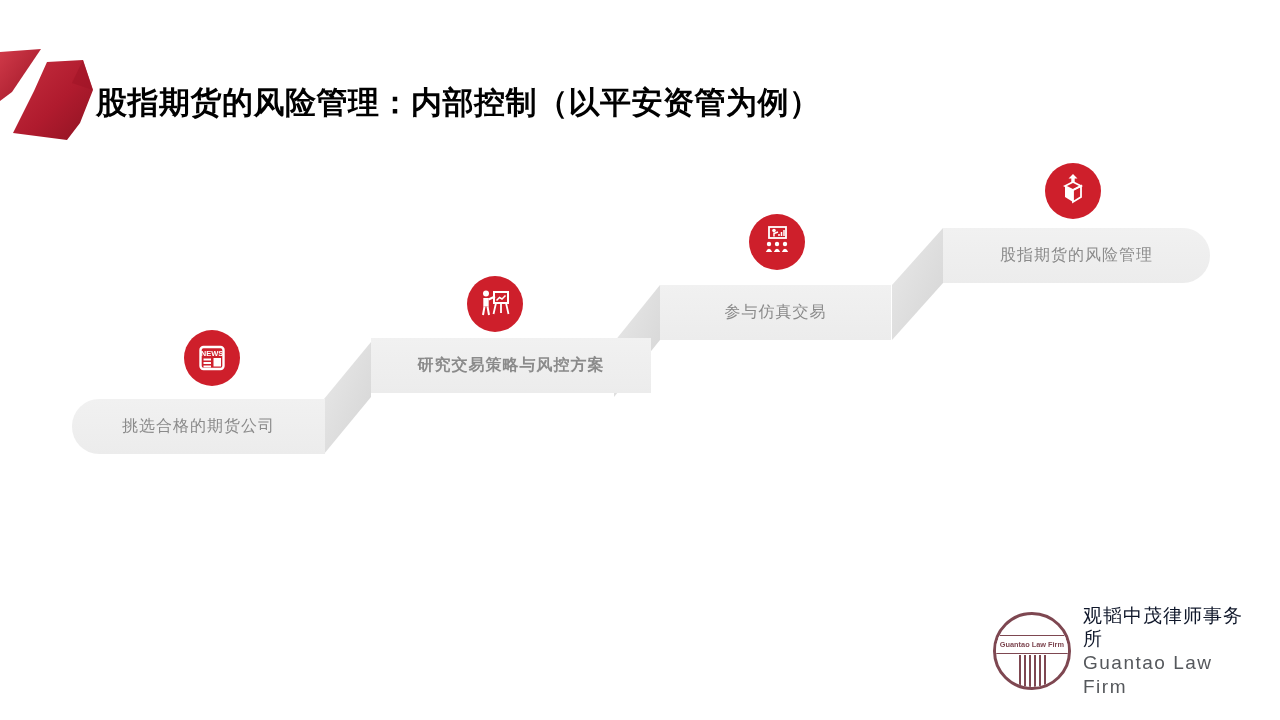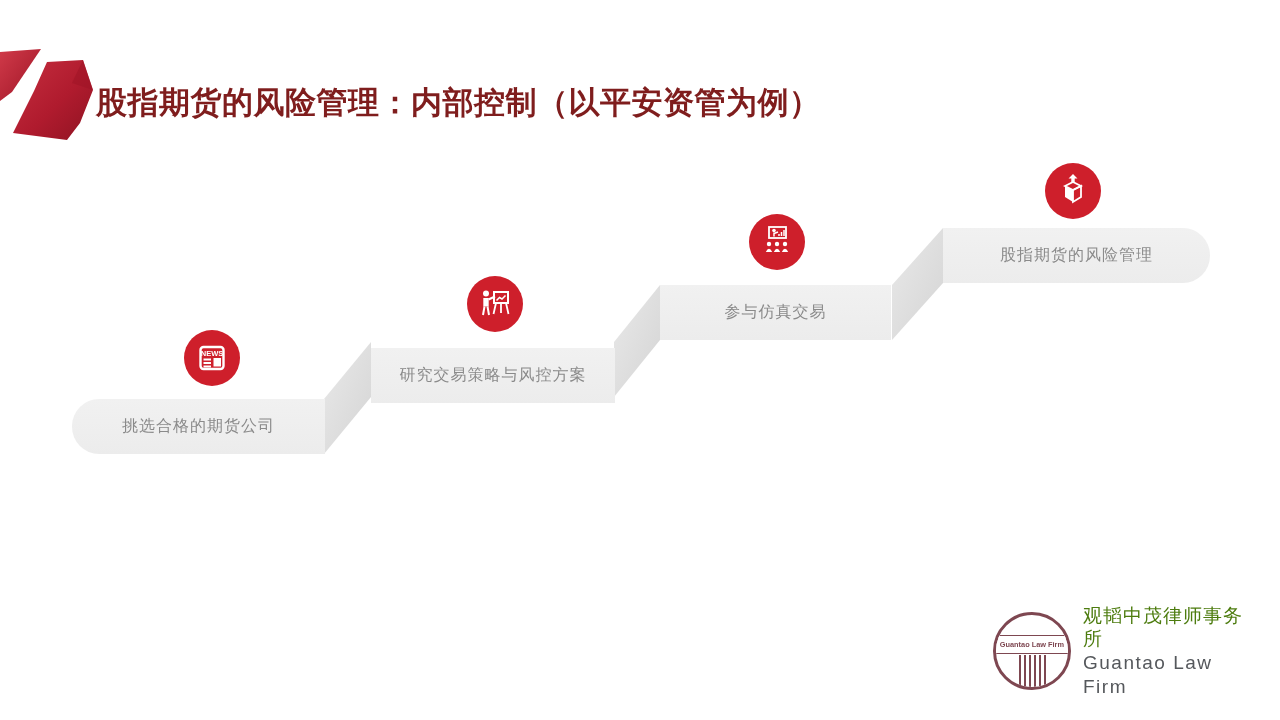--- a/index.html
+++ b/index.html
@@ -2,28 +2,28 @@
 <html><head>
 <meta charset="utf-8">
 <style>
   html,body{margin:0;padding:0;background:#ffffff;}
   .slide{position:relative;width:1280px;height:720px;background:#ffffff;overflow:hidden;
          font-family:"Liberation Sans","DejaVu Sans",sans-serif;}
 
   
   .brand-mark{position:absolute;left:0;top:45px;width:96px;height:100px;}
   .slide-title{position:absolute;left:96px;top:82px;width:900px;
-               font-size:31px;font-weight:bold;color:#7f1d1d;letter-spacing:0.5px;}
+               font-size:31px;font-weight:bold;color:#000000;letter-spacing:0.5px;}
 
   
   .step-bar{position:absolute;height:55px;background:linear-gradient(180deg,#f1f1f1,#ececec);
             display:flex;align-items:center;justify-content:center;}
   .step-bar .lbl{font-size:16px;color:#8a8a8a;letter-spacing:1px;}
   .bar-1{left:72px; top:399px;width:253px;border-radius:27px 0 0 27px;text-align:right;}
-  .bar-2{left:371px;top:348px;width:244px;}
+  .bar-2{left:371px;top:338px;width:280px;font-weight:bold;}
   .bar-3{left:660px;top:285px;width:231px;}
   .bar-4{left:943px;top:228px;width:267px;border-radius:0 27px 27px 0;}
 
   .connector-layer{position:absolute;left:0;top:0;width:1280px;height:720px;pointer-events:none;}
 
   
   .step-icon{position:absolute;width:56px;height:56px;border-radius:50%;background:#ce1f2b;
              display:flex;align-items:center;justify-content:flex-start;}
   .icon-1{left:184px;top:330px;}
   .icon-2{left:467px;top:276px;}
@@ -35,21 +35,21 @@
   .footer{position:absolute;left:993px;top:606px;width:260px;height:90px;display:flex;align-items:center;}
   .seal{position:relative;width:78px;height:78px;border:3px solid #7e4751;border-radius:50%;
         box-sizing:border-box;overflow:hidden;background:#fff;flex:0 0 auto;}
   .seal-band{position:absolute;left:-4px;right:-4px;top:20px;height:17px;background:#fff;
              border-top:1.6px solid #7e4751;border-bottom:1.6px solid #7e4751;
              display:flex;align-items:center;justify-content:center;}
   .seal-band span{font-size:8px;font-weight:bold;color:#7e4751;white-space:nowrap;transform:scale(0.92);}
   .seal-stripes{position:absolute;left:23px;top:40px;width:28px;height:32px;
                 background:repeating-linear-gradient(90deg,#7e4751 0 2px,transparent 2px 5px);}
   .footer-names{margin-left:12px;line-height:1.25;}
-  .firm-cn{font-size:19px;color:#4d7c0f;letter-spacing:1px;}
+  .firm-cn{font-size:19px;color:#0f172a;letter-spacing:1px;}
   .firm-en{font-size:19px;color:#55585c;letter-spacing:1.5px;}
 </style>
 </head>
 <body>
 
 <div class="slide">
 
   <svg class="brand-mark" viewBox="0 0 96 100">
     <defs>
       <linearGradient id="gA" x1="0" y1="0" x2="1" y2="1">

